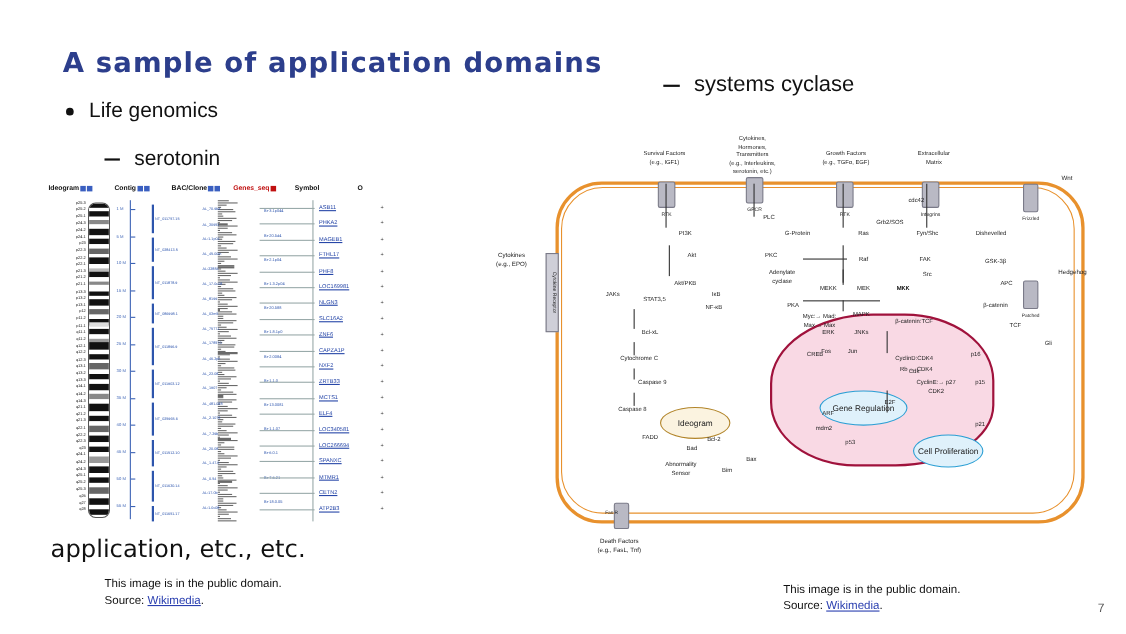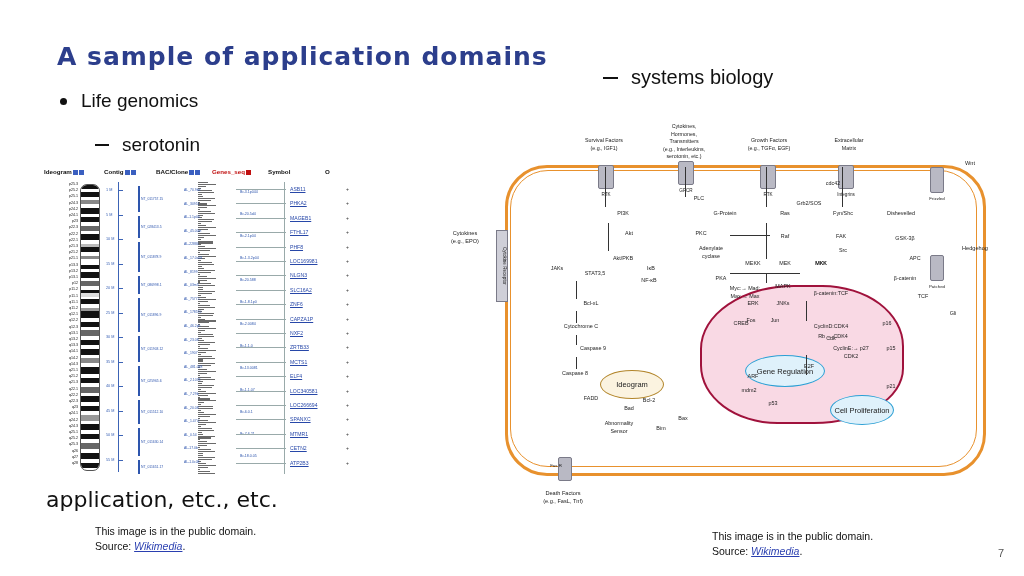--- a/index.html
+++ b/index.html
@@ -42,21 +42,21 @@
   }
   .bullet-sb .dash{width:15px;height:2px;background:#111;display:inline-block;}
 
   .neuro{
     position:absolute;left:46px;top:487px;
     font-size:22px;color:#111;
     font-family:"DejaVu Sans", sans-serif;
   }
 
   .credit{position:absolute;font-size:10.5px;color:#111;line-height:15px;}
-  .credit a{color:#2a3fb0;text-decoration:underline;font-style:italic;}
+  .credit a{color:#2a3fb0;text-decoration:underline;}
   .credit-left{left:95px;top:524px;}
   .credit-right{left:712px;top:529px;}
 
   .pagenum{position:absolute;right:20px;bottom:17px;font-size:11px;color:#555;}
 
   
   .geno{
     position:absolute;left:44px;top:168px;width:290px;height:312px;
     background:#fff;
     font-size:4.6px;color:#2b4a9b;
@@ -153,21 +153,21 @@
     <span>Life genomics</span>
   </div>
 
   <div class="bullet2">
     <span class="dash"></span>
     <span>serotonin</span>
   </div>
 
   <div class="bullet-sb">
     <span class="dash"></span>
-    <span>systems biology</span>
+    <span>systems cyclase</span>
   </div>
 
   <div class="neuro">application, etc., etc.</div>
 
   <div class="geno">
     <div class="geno-hdr h-ideo">
       <span>Ideogram</span><span class="sq"></span><span class="sq"></span>
     </div>
     <div class="geno-hdr h-cont">
       <span>Contig</span><span class="sq"></span><span class="sq"></span>

